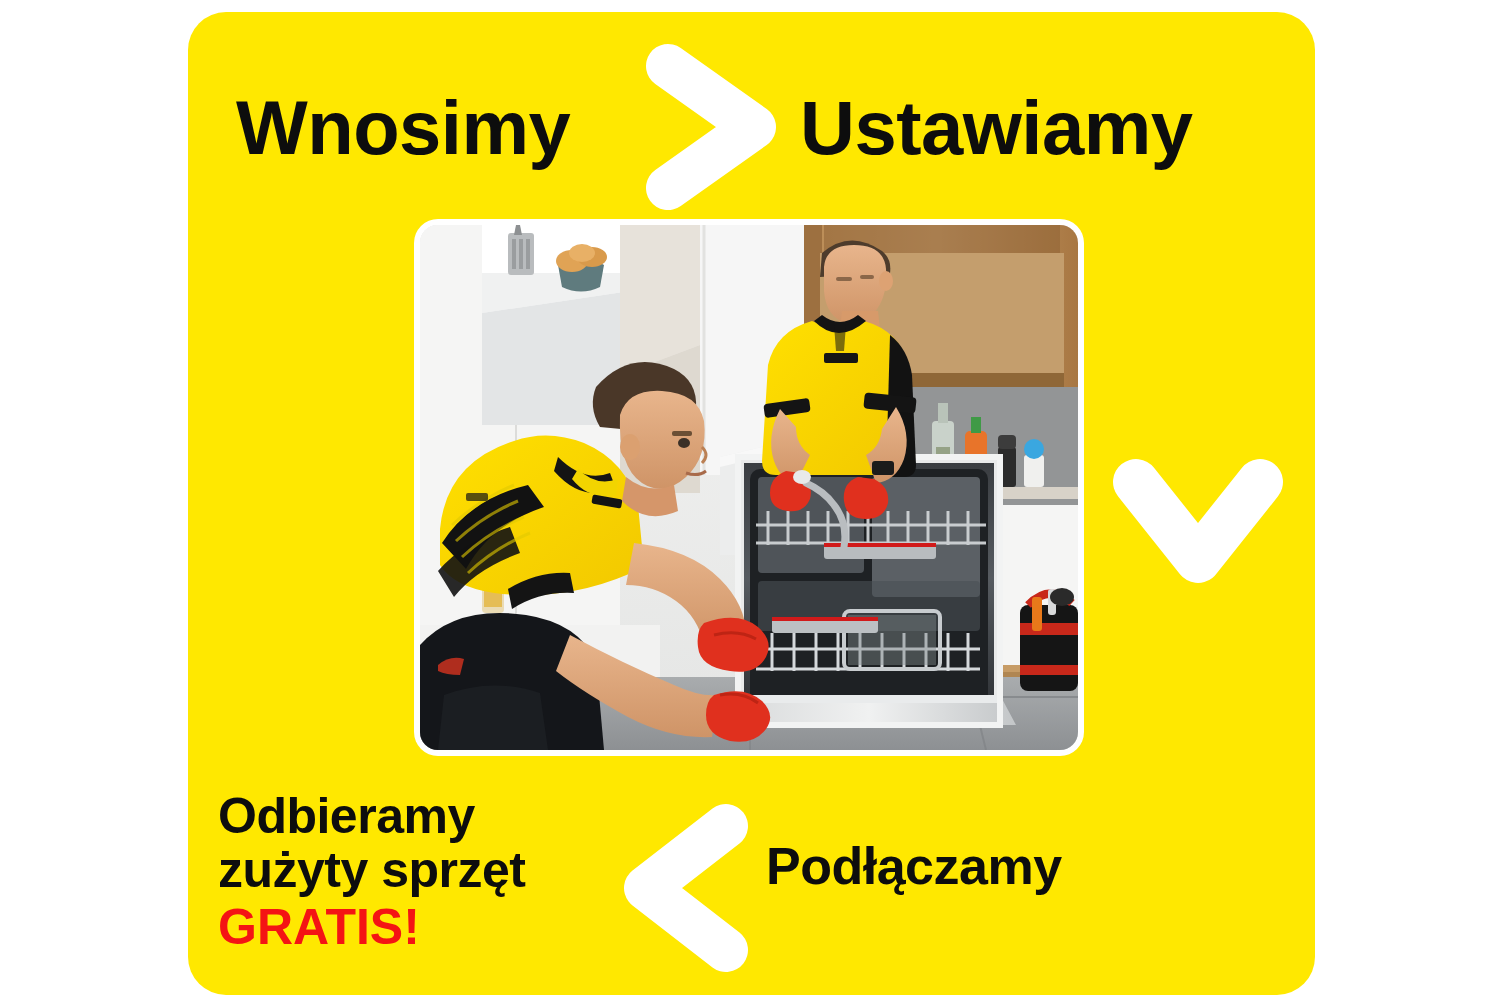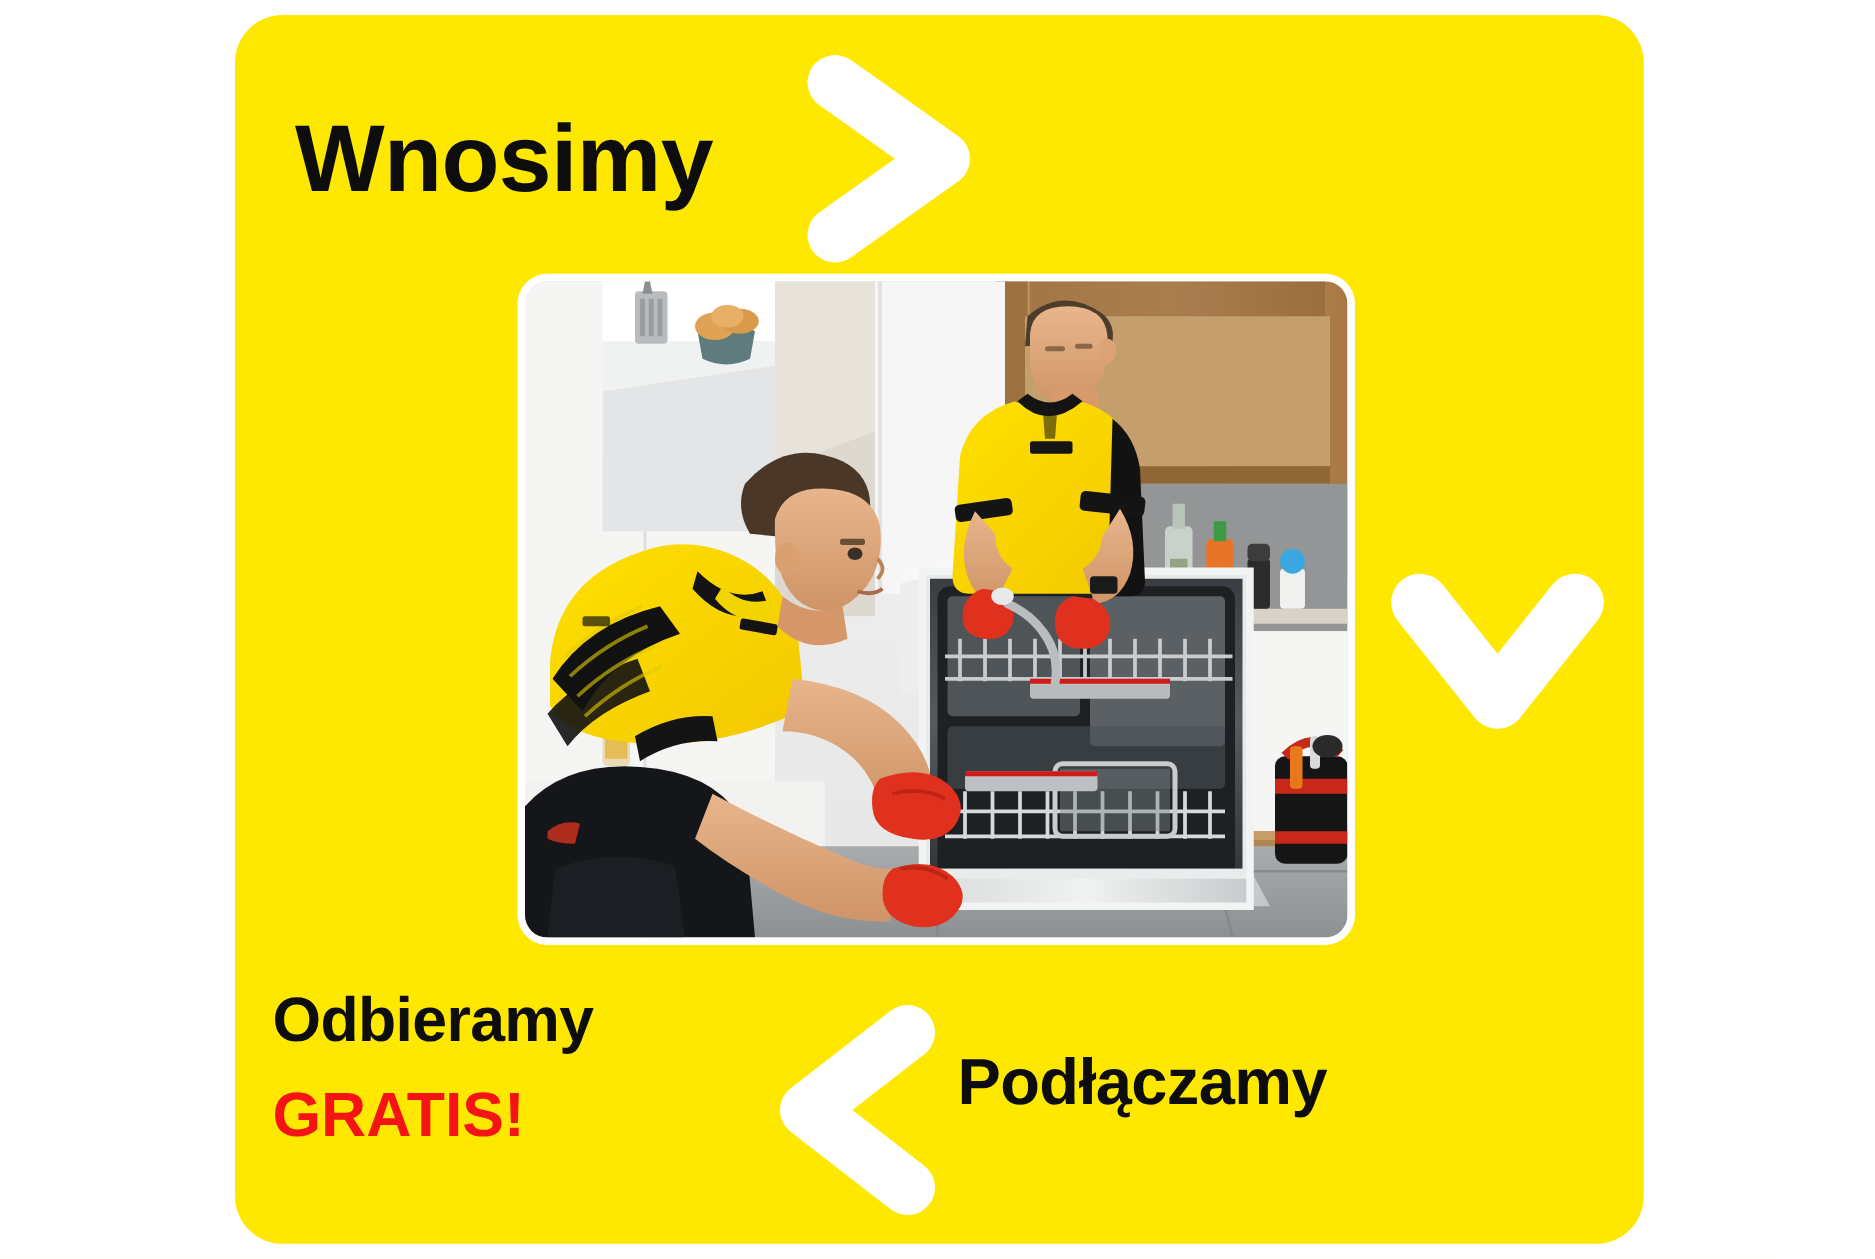--- a/index.html
+++ b/index.html
@@ -63,21 +63,21 @@
     letter-spacing: -0.5px;
     white-space: nowrap;
   }
   #takeaway-block .l3 {
     display: block;
     color: #f41414;
     font-weight: 700;
     font-size: 50px;
     letter-spacing: 0px;
     white-space: nowrap;
-    margin-top: 22px;
+    margin-top: 4px;
   }
 
   
   .chevron {
     position: absolute;
     display: block;
   }
   #arrow-right   { left: 448px;  top: 30px;  width: 150px; height: 170px; }
   #arrow-down    { left: 920px;  top: 430px; width: 180px; height: 165px; }
   #arrow-left    { left: 428px;  top: 788px; width: 140px; height: 175px; }
@@ -371,25 +371,27 @@
           <rect x="628" y="364" width="8" height="26" rx="3" fill="#d8d9da"></rect>
           <ellipse cx="642" cy="372" rx="12" ry="9" fill="#2a2a2a"></ellipse>
         </g>
 
         <rect x="0" y="0" width="658" height="525" fill="none"></rect>
       </svg>
     </div>
 
     <div class="headline" id="step-1-label">Wnosimy</div>
 
+    <div class="headline" id="step-2-label">Ustawiamy</div>
 
     <div class="headline" id="step-3-label">Podłączamy</div>
 
     <div id="takeaway-block">
       <span class="l1">Odbieramy</span>
+      <span class="l2">zużyty sprzęt</span>
       <span class="l3">GRATIS!</span>
     </div>
 
     <svg class="chevron" id="arrow-right" viewBox="0 0 150 170">
       <path d="M32 24 L118 85 L32 146" stroke="#ffffff" stroke-width="44" fill="none" stroke-linecap="round" stroke-linejoin="round"></path>
     </svg>
 
     <svg class="chevron" id="arrow-down" viewBox="0 0 180 165">
       <path d="M28 40 L90 118 L152 40" stroke="#ffffff" stroke-width="46" fill="none" stroke-linecap="round" stroke-linejoin="round"></path>
     </svg>

